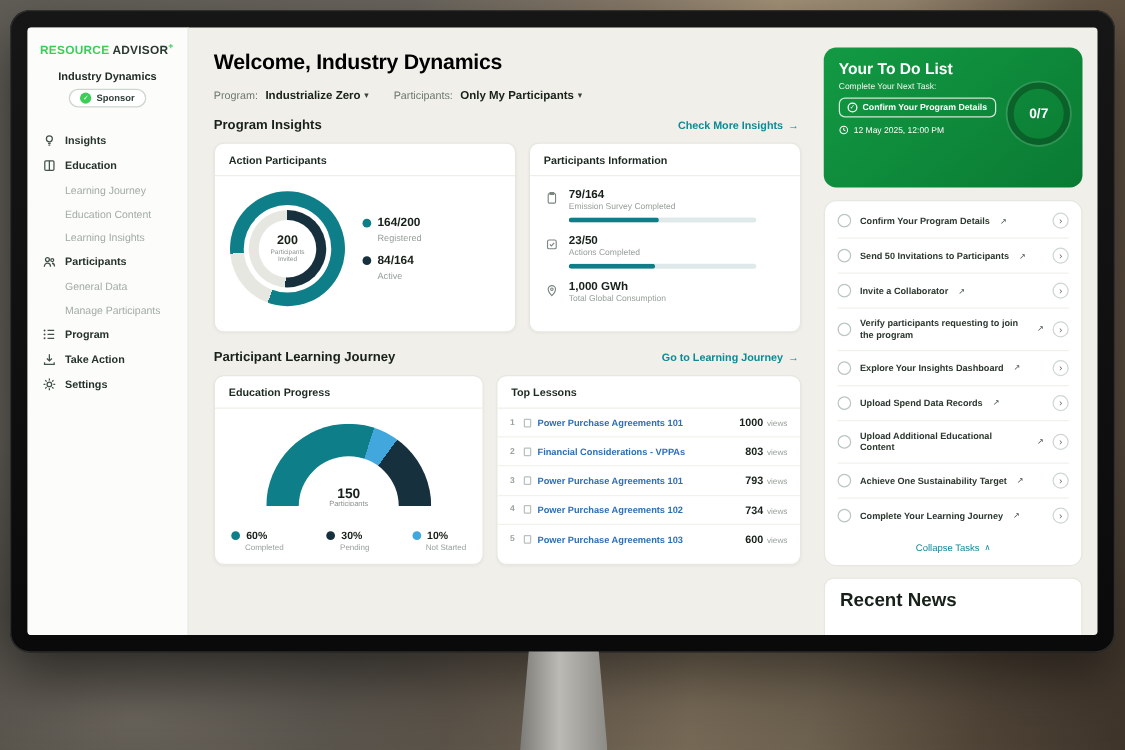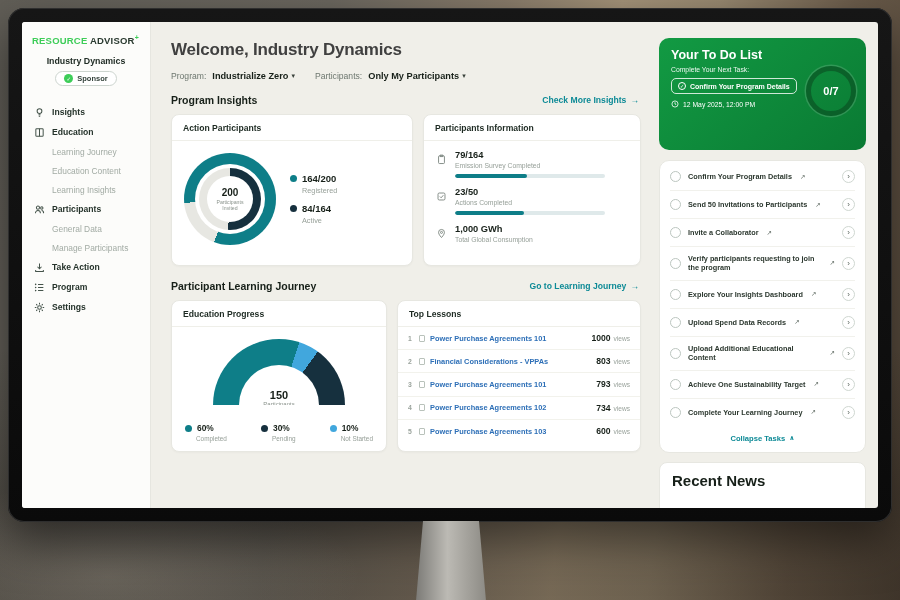--- a/index.html
+++ b/index.html
@@ -37,21 +37,21 @@
   .nav{ margin-top:8px; }
   .nav-item{ display:flex; align-items:center; gap:7px; height:20px; padding:0 8px 0 12px;
     font-size:8.6px; font-weight:700; color:#25332b; cursor:pointer; }
   .nav-item.active{ background:#e2f4e4; border-radius:11px; margin:0 10px 0 4px; padding-left:8px; }
   .nav-item .nico{ width:11px; height:11px; color:#44534a; display:grid; place-items:center; }
   .nav-sub{ display:flex; align-items:center; height:19px; padding-left:30px; font-size:8.4px;
     font-weight:400; color:#a2aba4; cursor:pointer; }
 
   
   .center{ width:500px; min-width:500px; padding:16px 10px 0 20px; }
-  .welcome{ font-size:17px; font-weight:800; color:#404040; letter-spacing:-.2px; margin:2px 0 11px; }
+  .welcome{ font-size:17px; font-weight:800; color:#000000; letter-spacing:-.2px; margin:2px 0 11px; }
   .filters{ display:flex; align-items:center; gap:6px; font-size:8.6px; color:#6d776f; margin-bottom:13px; }
   .filter-value{ display:inline-flex; align-items:center; gap:3px; font-size:9.2px; font-weight:800;
     color:#172019; margin-right:14px; cursor:pointer; }
   .chev{ font-size:7px; color:#39423b; }
   .sec{ display:flex; align-items:center; justify-content:space-between; margin:2px 2px 8px 0; }
   .sec-title{ font-size:10.5px; font-weight:800; color:#172019; }
   .sec-link{ display:inline-flex; align-items:center; gap:4px; font-size:8.6px; font-weight:800; color:#0d8a96; cursor:pointer; }
   .cards{ display:flex; gap:10px; margin-bottom:14px; }
   .card{ background:#fff; border:1px solid #e7e7e1; border-radius:8px; box-shadow:0 1px 2px rgba(0,0,0,.03); overflow:hidden; }
   .card-title{ font-size:8.6px; font-weight:800; color:#1d2a22; padding:8px 11px 7px; border-bottom:1px solid #efefe9; }
@@ -120,21 +120,21 @@
     display:grid; place-items:center; font-size:11px; font-weight:800; }
 
   .tasks-card{ background:#fff; border:1px solid #e7e7e1; border-radius:10px; margin-top:10px; padding:2px 10px; }
   .task{ display:flex; align-items:center; gap:7px; padding:7px 0; border-bottom:1px solid #f1f1ec; cursor:pointer; }
   .task-circle{ width:11px; height:11px; border:1.4px solid #bcc6c0; border-radius:50%; flex:none; }
   .task-label{ font-size:7.3px; font-weight:700; color:#2c382f; line-height:1.3; max-width:138px; }
   .task-ext{ font-size:6.5px; color:#49564d; margin-left:1px; }
   .task-go{ margin-left:auto; width:13px; height:13px; border:1px solid #cfd7d1; border-radius:50%;
     display:grid; place-items:center; font-size:8px; color:#5b665e; flex:none; }
   .collapse{ display:flex; align-items:center; justify-content:center; gap:4px; padding:8px 0 7px;
-    font-size:7.6px; font-weight:700; color:#0d8a96; cursor:pointer;text-align:center; }
+    font-size:7.6px; font-weight:400; color:#0d8a96; cursor:pointer;text-align:center; }
   .collapse .caret{ font-size:6.5px; }
   .news{ background:#fff; border:1px solid #e7e7e1; border-radius:8px; margin-top:9px; padding:9px 12px; height:60px; }
   .news-title{ font-size:15px; font-weight:800; color:#172019; }
 </style>
 </head>
 <body>
 
 <div class="scene">
   <div class="monitor">
     <div class="screen">
@@ -192,33 +192,33 @@
           </div>
           <div class="nav-sub">
             <span>General Data</span>
           </div>
           <div class="nav-sub">
             <span>Manage Participants</span>
           </div>
           <div class="nav-item">
             <span class="nico">
                 <svg width="11" height="11" viewBox="0 0 12 12" fill="none" stroke="currentColor" stroke-width="1.1">
-                  <path d="M6 1.6v5.6M3.8 5.2 6 7.4l2.2-2.2M1.8 8.6v1.8h8.4V8.6"></path>
-                </svg>
-              </span>
-            <span>Take Action</span>
-          </div>
-          <div class="nav-item">
-            <span class="nico">
-                <svg width="11" height="11" viewBox="0 0 12 12" fill="none" stroke="currentColor" stroke-width="1.1">
                   <path d="M4.4 2.6h5.8M4.4 6h5.8M4.4 9.4h5.8"></path>
                   <path d="M1.8 2.6h.01M1.8 6h.01M1.8 9.4h.01" stroke-width="1.7" stroke-linecap="round"></path>
                 </svg>
               </span>
             <span>Program</span>
+          </div>
+          <div class="nav-item">
+            <span class="nico">
+                <svg width="11" height="11" viewBox="0 0 12 12" fill="none" stroke="currentColor" stroke-width="1.1">
+                  <path d="M6 1.6v5.6M3.8 5.2 6 7.4l2.2-2.2M1.8 8.6v1.8h8.4V8.6"></path>
+                </svg>
+              </span>
+            <span>Take Action</span>
           </div>
           <div class="nav-item">
             <span class="nico">
                 <svg width="11" height="11" viewBox="0 0 12 12" fill="none" stroke="currentColor" stroke-width="1.1">
                   <circle cx="6" cy="6" r="2"></circle>
                   <path d="M6 .9v1.7M6 9.4v1.7M.9 6h1.7M9.4 6h1.7M2.4 2.4l1.2 1.2M8.4 8.4l1.2 1.2M9.6 2.4 8.4 3.6M3.6 8.4 2.4 9.6"></path>
                 </svg>
               </span>
             <span>Settings</span>
           </div>

